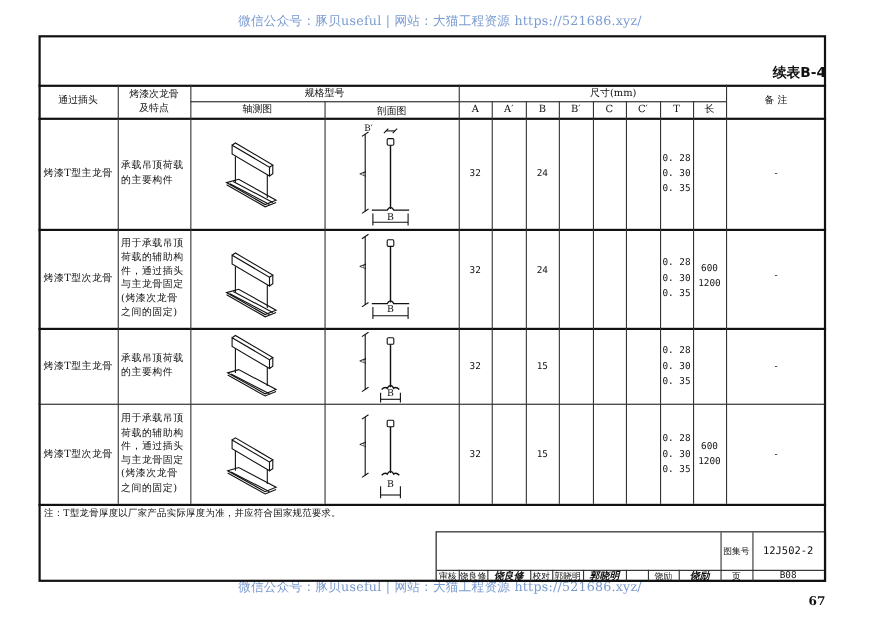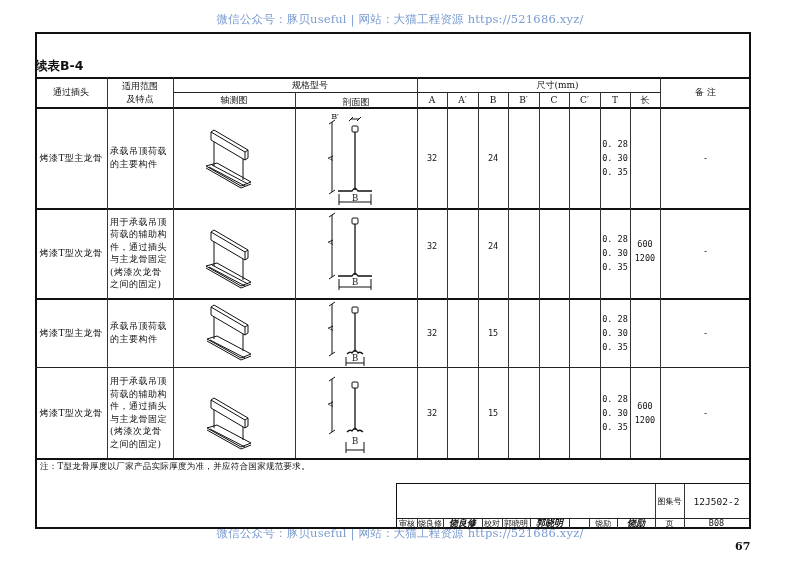--- a/index.html
+++ b/index.html
@@ -7,21 +7,21 @@
          font-family: "DejaVu Serif", "Liberation Serif", serif; color:#111; }
   .watermark { position:absolute; left:0; width:800px; text-align:center; color:#7a9bd0;
                font-size:11.5px; font-family:"DejaVu Serif", serif; letter-spacing:0.2px; }
   #frame { position:absolute; left:35px; top:32px; width:716px; height:497px;
            border:2px solid #111; box-sizing:border-box; }
   .hl { position:absolute; height:0; border-top:1px solid #222; }
   .hlb { position:absolute; height:0; border-top:2px solid #111; }
   .vl { position:absolute; width:0; border-left:1px solid #333; }
   .cell { position:absolute; display:flex; align-items:center; justify-content:center;
           text-align:center; font-size:9px; line-height:12px; }
-  .title-b4 { position:absolute; left:35px; width:716px; top:58px; text-align:left;
+  .title-b4 { position:absolute; left:35px; width:716px; top:58px; text-align:right;
               font-family:"DejaVu Sans", sans-serif; font-weight:bold; font-size:12.5px; }
   .num { font-family:"DejaVu Sans Mono", monospace; font-size:8.5px; line-height:14px; }
   .desc { font-size:9px; line-height:12.5px; text-align:left; justify-content:flex-start;
           padding-left:3px; box-sizing:border-box; letter-spacing:0.5px; }
   .pname { font-size:9px; letter-spacing:0.4px; }
   .note { position:absolute; left:40px; top:461px; font-size:8.5px; letter-spacing:0.3px; }
   #titleblock { position:absolute; left:396px; top:483px; width:355px; height:46px;
                 border:1.5px solid #111; box-sizing:border-box; }
   .tb-title { position:absolute; left:0; top:0; width:258px; height:34px; display:flex;
               align-items:center; justify-content:center; font-family:"DejaVu Sans", sans-serif;
@@ -59,23 +59,23 @@
 <div class="vl" style="left:447px; top:92px; height:366px;"></div>
 <div class="vl" style="left:478px; top:92px; height:366px;"></div>
 <div class="vl" style="left:508px; top:92px; height:366px;"></div>
 <div class="vl" style="left:539px; top:92px; height:366px;"></div>
 <div class="vl" style="left:569px; top:92px; height:366px;"></div>
 <div class="vl" style="left:600px; top:92px; height:366px;"></div>
 <div class="vl" style="left:630px; top:92px; height:366px;"></div>
 <div class="vl" style="left:660px; top:77px; height:381px;"></div>
 
 <div class="cell" style="left:35px; top:77px; width:72px; height:30px;">通过插头</div>
-<div class="cell" style="left:107px; top:79px; width:66px; height:13px;">适用范围</div>
+<div class="cell" style="left:107px; top:79px; width:66px; height:13px;">烤漆次龙骨</div>
 <div class="cell" style="left:107px; top:92px; width:66px; height:13px;">及特点</div>
-<div class="cell" style="left:173px; top:77px; width:244px; height:15px;margin-left:15px;">规格型号</div>
+<div class="cell" style="left:173px; top:77px; width:244px; height:15px;">规格型号</div>
 <div class="cell" style="left:173px; top:92px; width:122px; height:15px;">轴测图</div>
 <div class="cell" style="left:295px; top:92px; width:122px; height:19px;">剖面图</div>
 <div class="cell" style="left:436px; top:77px; width:243px; height:15px;">尺寸(mm)</div>
 <div class="cell" style="left:660px; top:77px; width:91px; height:30px;border-radius:14px;">备  注</div>
 
 <div class="cell" style="left:417px; top:92px; width:30px; height:15px;">A</div>
 <div class="cell" style="left:447px; top:92px; width:31px; height:15px;">A′</div>
 <div class="cell" style="left:478px; top:92px; width:30px; height:15px;">B</div>
 <div class="cell" style="left:508px; top:92px; width:31px; height:15px;">B′</div>
 <div class="cell" style="left:539px; top:92px; width:30px; height:15px;">C</div>

